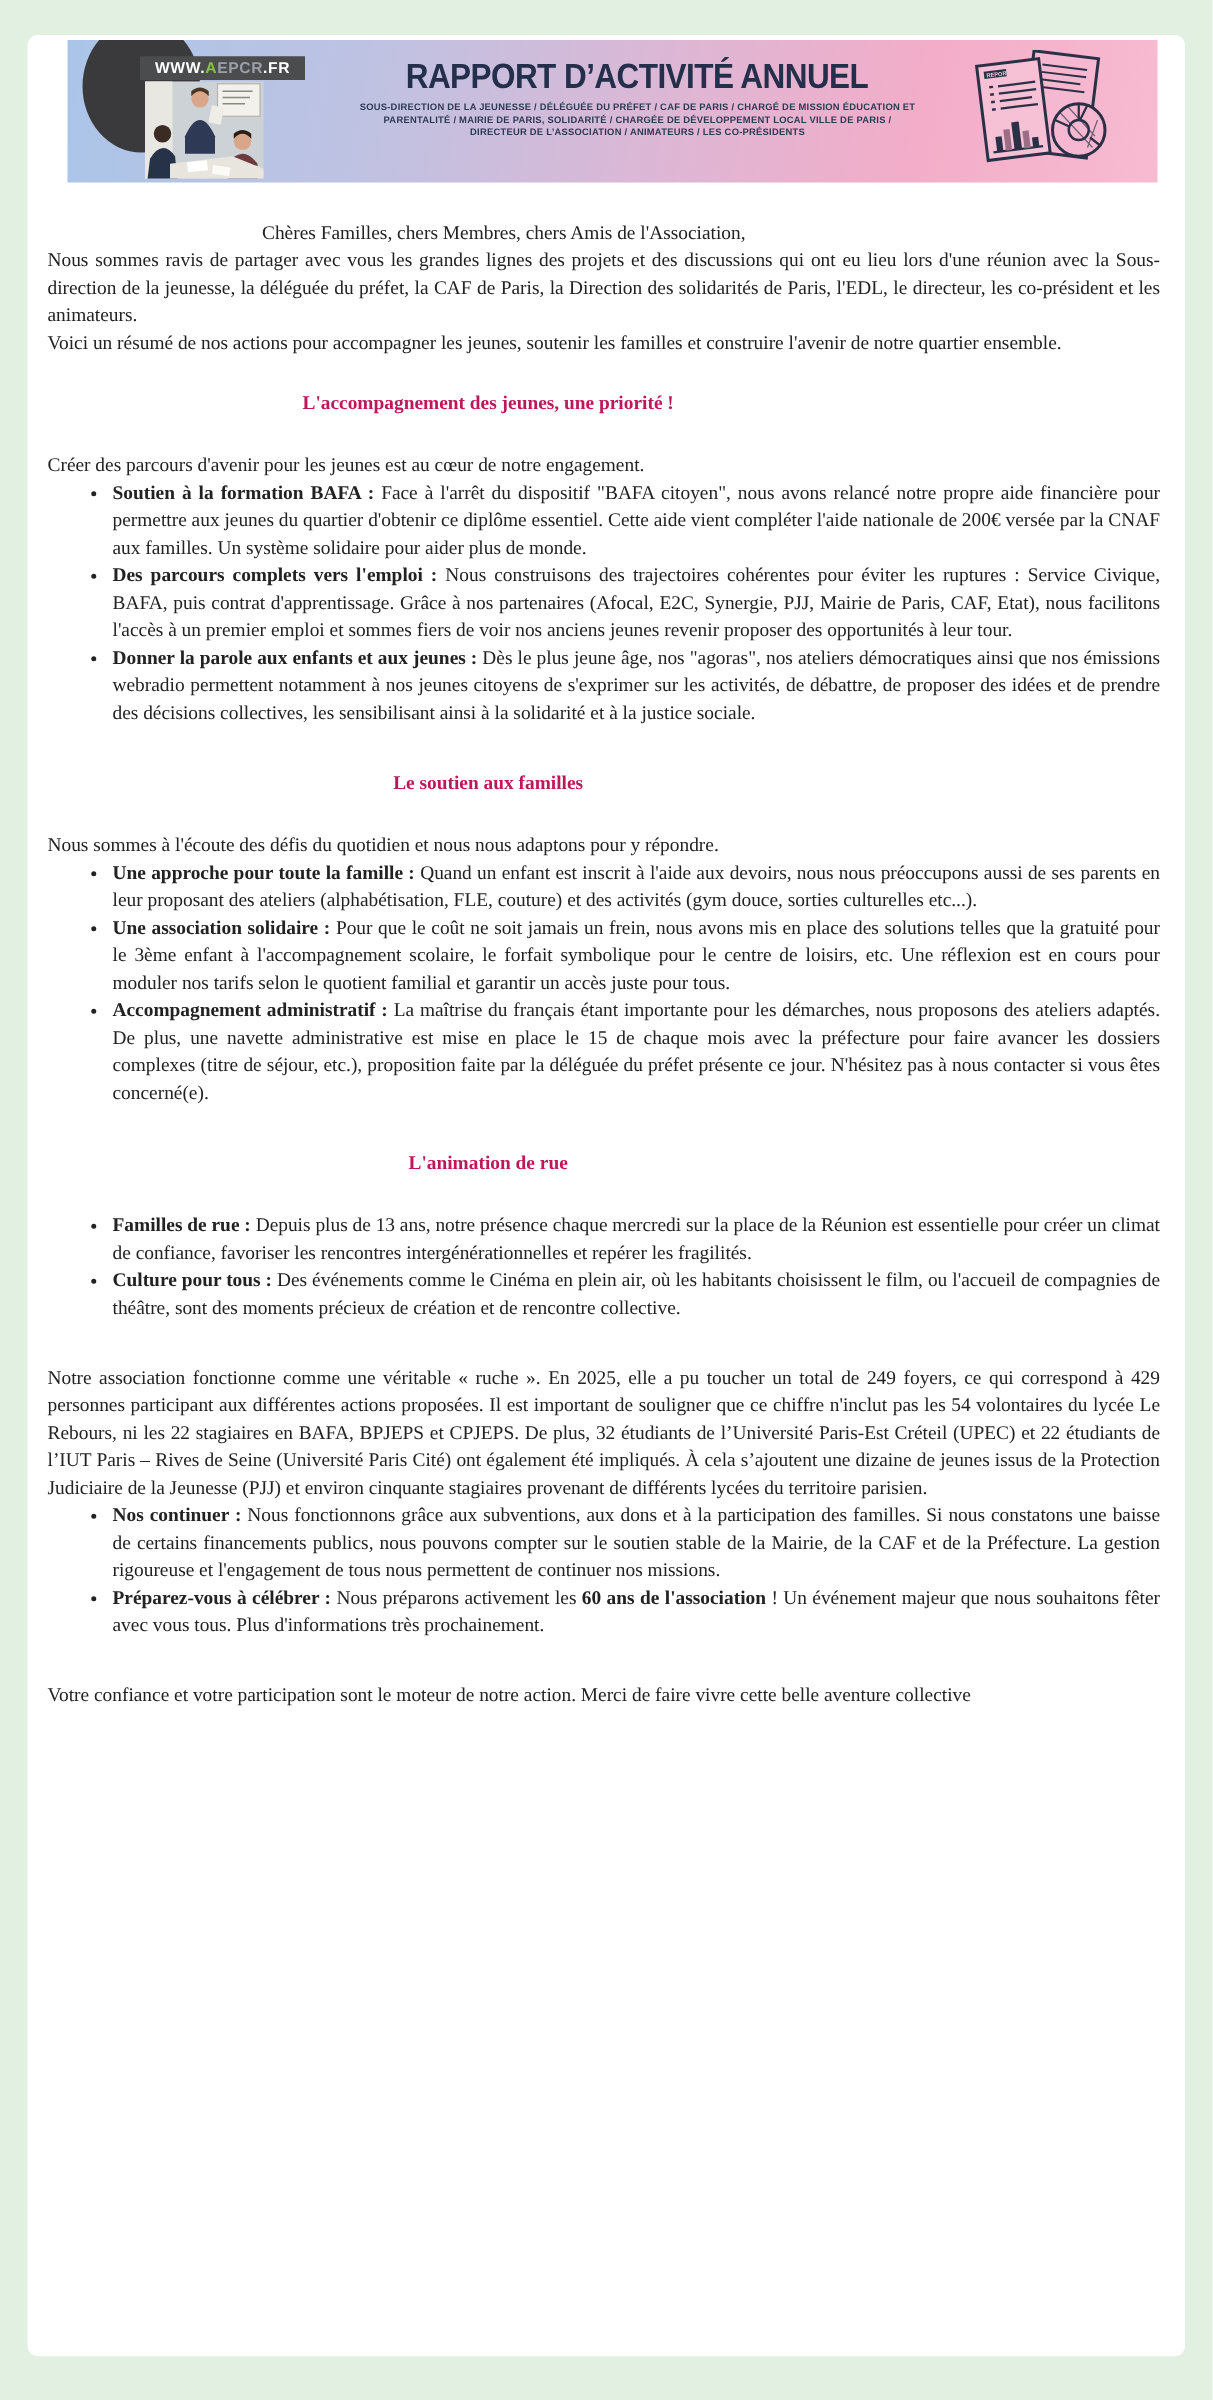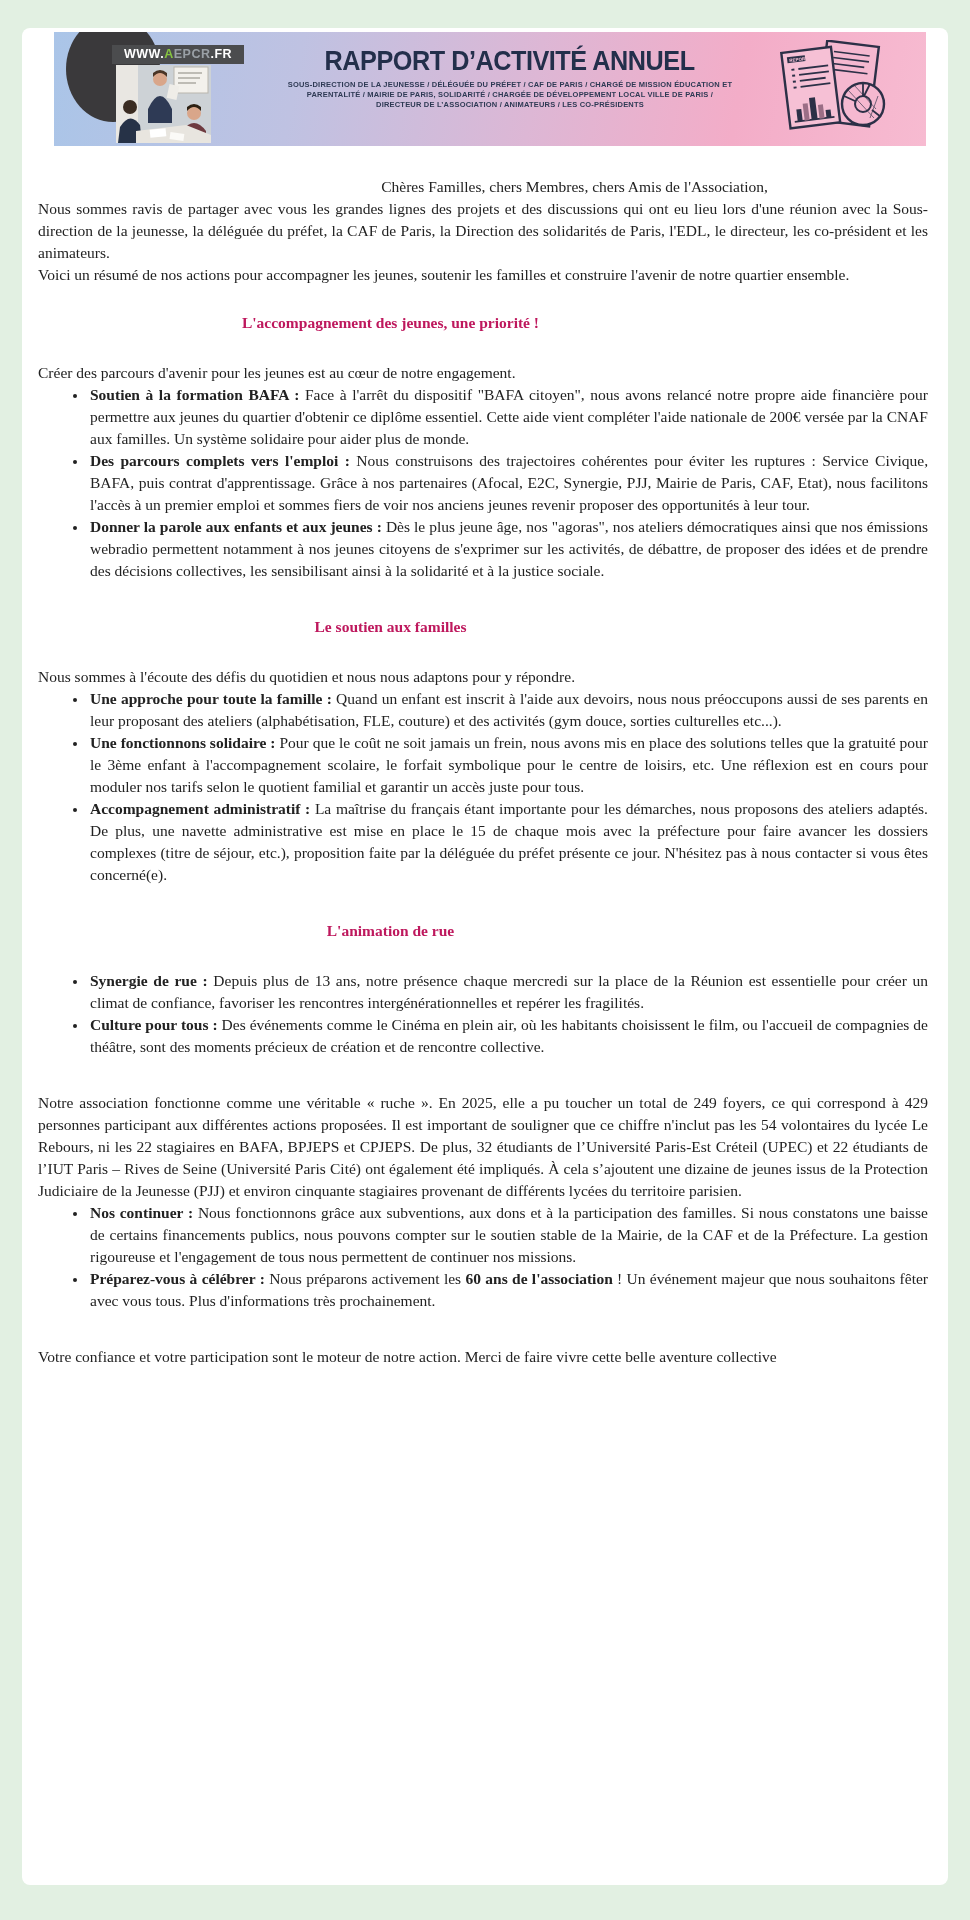--- a/index.html
+++ b/index.html
@@ -39,21 +39,21 @@
   }
   .subtitle{
     margin:4px auto 0;max-width:450px;
     font-family:"Liberation Sans",sans-serif;font-weight:bold;font-size:7.5px;line-height:10px;
     color:#2e3a54;letter-spacing:.2px;
   }
   .illus{position:absolute;right:28px;top:8px;width:138px;height:100px;}
   
   .content{color:#222;}
   .content p{margin:0;}
-  .salutation{width:730px;text-align:right;margin:32px 0 88px;}
+  .salutation{width:730px;text-align:center;margin:32px 0 88px;}
   .body-just{text-align:justify;}
   h3{
     font-size:15.5px;line-height:22px;font-weight:bold;color:#be185d;
     width:705px;text-align:center;margin:26px 0 28px;
   }
   .lead{text-align:justify;margin:0 0 26px;}
   ul{margin:0 0 34px;padding-left:50px;list-style:disc outside;}
   li{text-align:justify;padding-left:2px;margin:0;}
   li::marker{font-size:.85em;}
   .closing{margin-top:30px;text-align:justify;}
@@ -144,27 +144,27 @@
       <ul>
         <li><b>Soutien à la formation BAFA :</b> <span>Face à l'arrêt du dispositif "BAFA citoyen", nous avons relancé notre propre aide financière pour permettre aux jeunes du quartier d'obtenir ce diplôme essentiel. Cette aide vient compléter l'aide nationale de 200€ versée par la CNAF aux familles. Un système solidaire pour aider plus de monde.</span></li>
         <li><b>Des parcours complets vers l'emploi :</b> <span>Nous construisons des trajectoires cohérentes pour éviter les ruptures : Service Civique, BAFA, puis contrat d'apprentissage. Grâce à nos partenaires (Afocal, E2C, Synergie, PJJ, Mairie de Paris, CAF, Etat), nous facilitons l'accès à un premier emploi et sommes fiers de voir nos anciens jeunes revenir proposer des opportunités à leur tour.</span></li>
         <li><b>Donner la parole aux enfants et aux jeunes :</b> <span>Dès le plus jeune âge, nos "agoras", nos ateliers démocratiques ainsi que nos émissions webradio permettent notamment à nos jeunes citoyens de s'exprimer sur les activités, de débattre, de proposer des idées et de prendre des décisions collectives, les sensibilisant ainsi à la solidarité et à la justice sociale.</span></li>
       </ul>
 
       <h3>Le soutien aux familles</h3>
       <p class="lead">Nous sommes à l'écoute des défis du quotidien et nous nous adaptons pour y répondre.</p>
       <ul>
         <li><b>Une approche pour toute la famille :</b> <span>Quand un enfant est inscrit à l'aide aux devoirs, nous nous préoccupons aussi de ses parents en leur proposant des ateliers (alphabétisation, FLE, couture) et des activités (gym douce, sorties culturelles etc...).</span></li>
-        <li><b>Une fonctionnons solidaire :</b> <span>Pour que le coût ne soit jamais un frein, nous avons mis en place des solutions telles que la gratuité pour le 3ème enfant à l'accompagnement scolaire, le forfait symbolique pour le centre de loisirs, etc. Une réflexion est en cours pour moduler nos tarifs selon le quotient familial et garantir un accès juste pour tous.</span></li>
+        <li><b>Une association solidaire :</b> <span>Pour que le coût ne soit jamais un frein, nous avons mis en place des solutions telles que la gratuité pour le 3ème enfant à l'accompagnement scolaire, le forfait symbolique pour le centre de loisirs, etc. Une réflexion est en cours pour moduler nos tarifs selon le quotient familial et garantir un accès juste pour tous.</span></li>
         <li><b>Accompagnement administratif :</b> <span>La maîtrise du français étant importante pour les démarches, nous proposons des ateliers adaptés. De plus, une navette administrative est mise en place le 15 de chaque mois avec la préfecture pour faire avancer les dossiers complexes (titre de séjour, etc.), proposition faite par la déléguée du préfet présente ce jour. N'hésitez pas à nous contacter si vous êtes concerné(e).</span></li>
       </ul>
 
       <h3>L'animation de rue</h3>
       <ul>
-        <li><b>Synergie de rue :</b> <span>Depuis plus de 13 ans, notre présence chaque mercredi sur la place de la Réunion est essentielle pour créer un climat de confiance, favoriser les rencontres intergénérationnelles et repérer les fragilités.</span></li>
+        <li><b>Familles de rue :</b> <span>Depuis plus de 13 ans, notre présence chaque mercredi sur la place de la Réunion est essentielle pour créer un climat de confiance, favoriser les rencontres intergénérationnelles et repérer les fragilités.</span></li>
         <li><b>Culture pour tous :</b> <span>Des événements comme le Cinéma en plein air, où les habitants choisissent le film, ou l'accueil de compagnies de théâtre, sont des moments précieux de création et de rencontre collective.</span></li>
       </ul>
 
       <p class="lead">Notre association fonctionne comme une véritable « ruche ». En 2025, elle a pu toucher un total de 249 foyers, ce qui correspond à 429 personnes participant aux différentes actions proposées. Il est important de souligner que ce chiffre n'inclut pas les 54 volontaires du lycée Le Rebours, ni les 22 stagiaires en BAFA, BPJEPS et CPJEPS. De plus, 32 étudiants de l’Université Paris-Est Créteil (UPEC) et 22 étudiants de l’IUT Paris – Rives de Seine (Université Paris Cité) ont également été impliqués. À cela s’ajoutent une dizaine de jeunes issus de la Protection Judiciaire de la Jeunesse (PJJ) et environ cinquante stagiaires provenant de différents lycées du territoire parisien.</p>
       <ul>
         <li><b>Nos continuer :</b> <span>Nous fonctionnons grâce aux subventions, aux dons et à la participation des familles. Si nous constatons une baisse de certains financements publics, nous pouvons compter sur le soutien stable de la Mairie, de la CAF et de la Préfecture. La gestion rigoureuse et l'engagement de tous nous permettent de continuer nos missions.</span></li>
         <li><b>Préparez-vous à célébrer :</b> <span>Nous préparons activement les </span><b>60 ans de l'association</b><span> ! Un événement majeur que nous souhaitons fêter avec vous tous. Plus d'informations très prochainement.</span></li>
       </ul>
 
       <p class="closing">Votre confiance et votre participation sont le moteur de notre action. Merci de faire vivre cette belle aventure collective</p>

